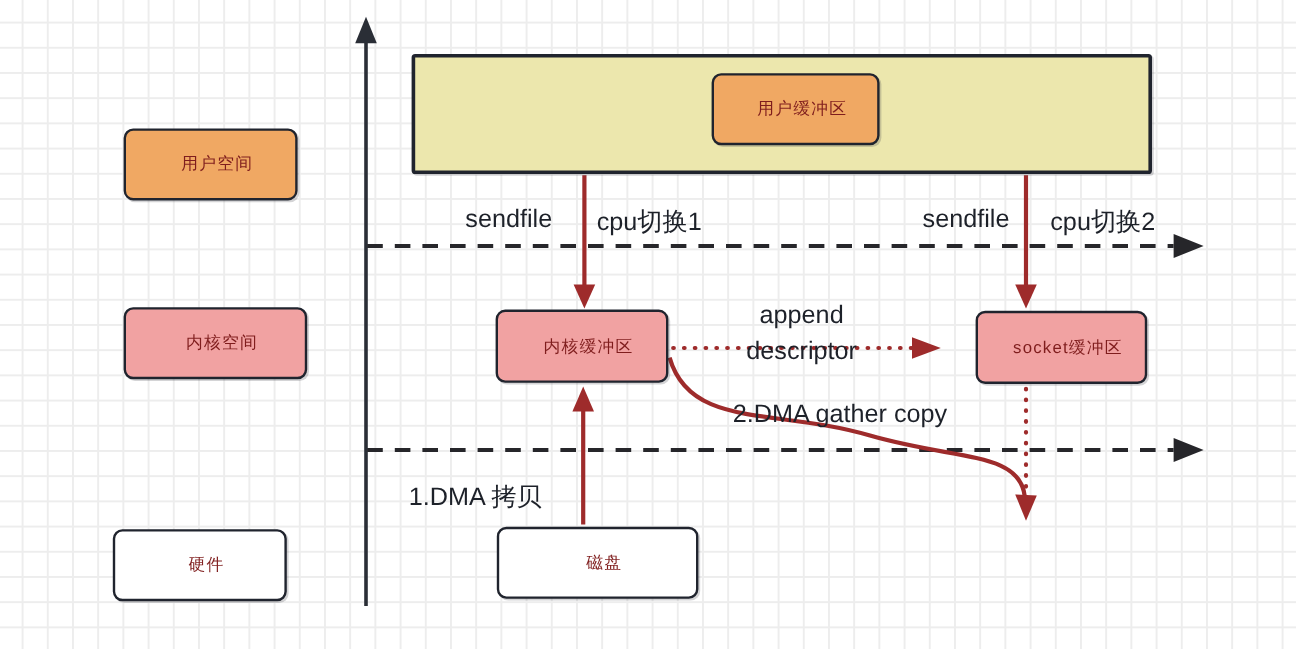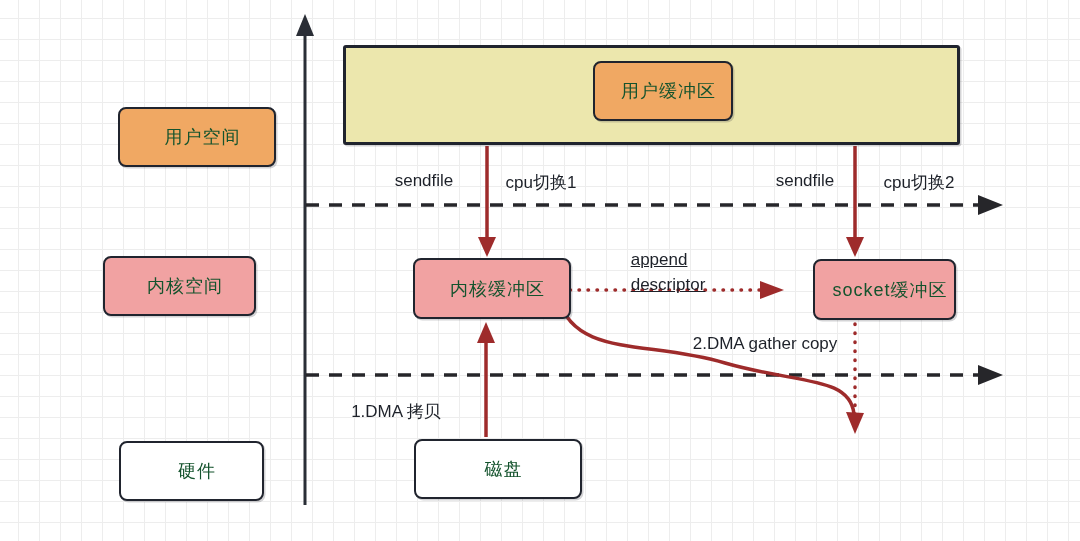--- a/index.html
+++ b/index.html
@@ -27,23 +27,23 @@
   }
 
   .box {
     position: absolute;
     display: flex;
     align-items: center;
     justify-content: center;
     box-sizing: border-box;
     border: 2.5px solid #20242e;
     border-radius: 8px;
-    font-size: 18px;
+    font-size: 14px;
     letter-spacing: 1px;
-    color: #14532d;
+    color: #7f1d1d;
     box-shadow: 1.5px 1.5px 0 rgba(60,60,70,0.22);
     padding-left: 11px;
   }
   .fill-orange { background: #f0a863; }
   .fill-pink   { background: #f1a2a2; }
   .fill-white  { background: #ffffff; }
   .fill-yellow { background: #ece7ad; }
 
   .band {
     position: absolute;
@@ -51,25 +51,25 @@
     width: 617px; height: 100px;
     box-sizing: border-box;
     border: 3px solid #20242e;
     border-radius: 3px;
     box-shadow: 1.5px 1.5px 0 rgba(60,60,70,0.22);
   }
 
   .lbl {
     position: absolute;
     transform: translateX(-50%);
-    font-size: 17px;
+    font-size: 21px;
     white-space: nowrap;
     color: #1d2129;
   }
-  .lbl-center { text-align: left; line-height: 1.45; text-decoration: underline; }
+  .lbl-center { text-align: center; line-height: 1.45; }
 </style>
 </head>
 <body>
 
 <div class="canvas">
 
   <svg class="arrow-layer" viewBox="0 0 1080 541" xmlns="http://www.w3.org/2000/svg">
 
     <g>
       <line x1="305" y1="505" x2="305" y2="30" stroke="#2a2e36" stroke-width="3"></line>
@@ -109,39 +109,39 @@
       <path d="M 558 298 C 575 358, 648 340, 725 363 C 798 384, 850 376, 854 414" fill="none" stroke="#9e2b2b" stroke-width="3.5"></path>
       <polygon points="855,434 846,412 864,413" fill="#9e2b2b"></polygon>
     </g>
 
     <g>
       <line x1="486" y1="437" x2="486" y2="336" stroke="#9e2b2b" stroke-width="3.5"></line>
       <polygon points="486,322 477,343 495,343" fill="#9e2b2b"></polygon>
     </g>
   </svg>
 
-  <div class="box fill-orange" style="left:118px; top:107px; width:158px; height:60px;justify-content:center;">
+  <div class="box fill-orange" style="left:103px; top:107px; width:145px; height:60px;justify-content:center;">
     <span>用户空间</span>
   </div>
 
   <div class="box fill-pink" style="left:103px; top:256px; width:153px; height:60px;">
     <span>内核空间</span>
   </div>
 
-  <div class="box fill-white" style="left:119px; top:441px; width:145px; height:60px;">
+  <div class="box fill-white" style="left:94px; top:441px; width:145px; height:60px;">
     <span>硬件</span>
   </div>
 
   <div class="band fill-yellow"></div>
 
   <div class="box fill-orange" style="left:593px; top:61px; width:140px; height:60px;">
     <span>用户缓冲区</span>
   </div>
 
-  <div class="box fill-pink" style="left:413px; top:258px; width:158px; height:61px;">
+  <div class="box fill-pink" style="left:413px; top:258px; width:144px; height:61px;">
     <span>内核缓冲区</span>
   </div>
 
   <div class="box fill-pink" style="left:785px; top:259px; width:143px; height:61px;margin-left:28px;">
     <span>socket缓冲区</span>
   </div>
 
   <div class="box fill-white" style="left:414px; top:439px; width:168px; height:60px;">
     <span>磁盘</span>
   </div>
@@ -153,17 +153,17 @@
 
   <div class="lbl" style="left:805px; top:171px;">sendfile</div>
 
   <div class="lbl" style="left:919px; top:171px;">cpu切换2</div>
 
   <div class="lbl lbl-center" style="left:668px; top:248px;">
     <div>append</div>
     <div>descriptor</div>
   </div>
 
-  <div class="lbl" style="left:765px; top:334px;">2.DMA gather copy</div>
+  <div class="lbl" style="left:700px; top:334px;">2.DMA gather copy</div>
 
   <div class="lbl" style="left:396px; top:400px;">1.DMA 拷贝</div>
 
 </div>
 
 </body></html>

